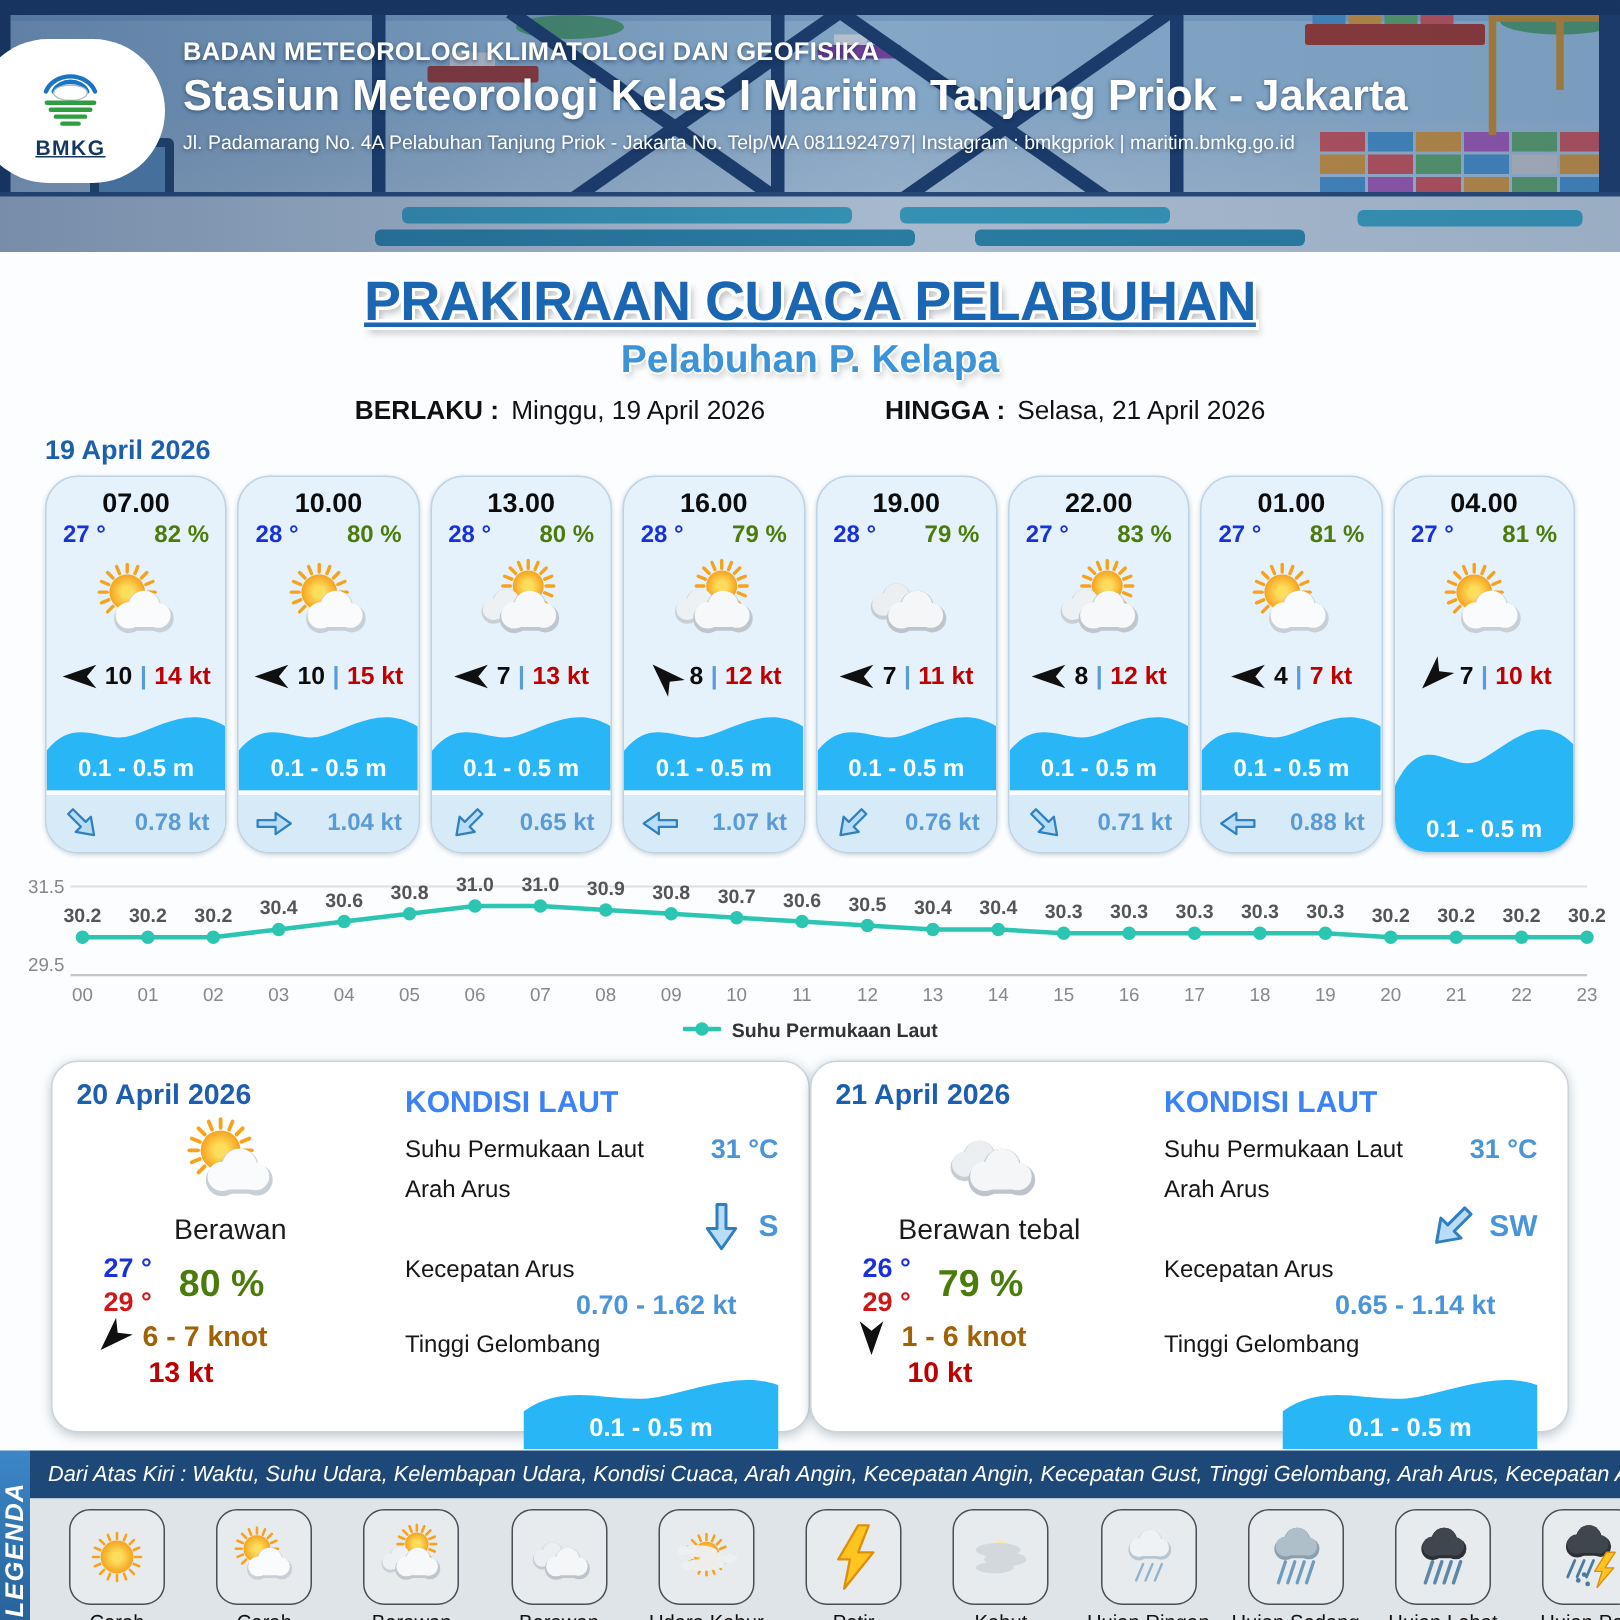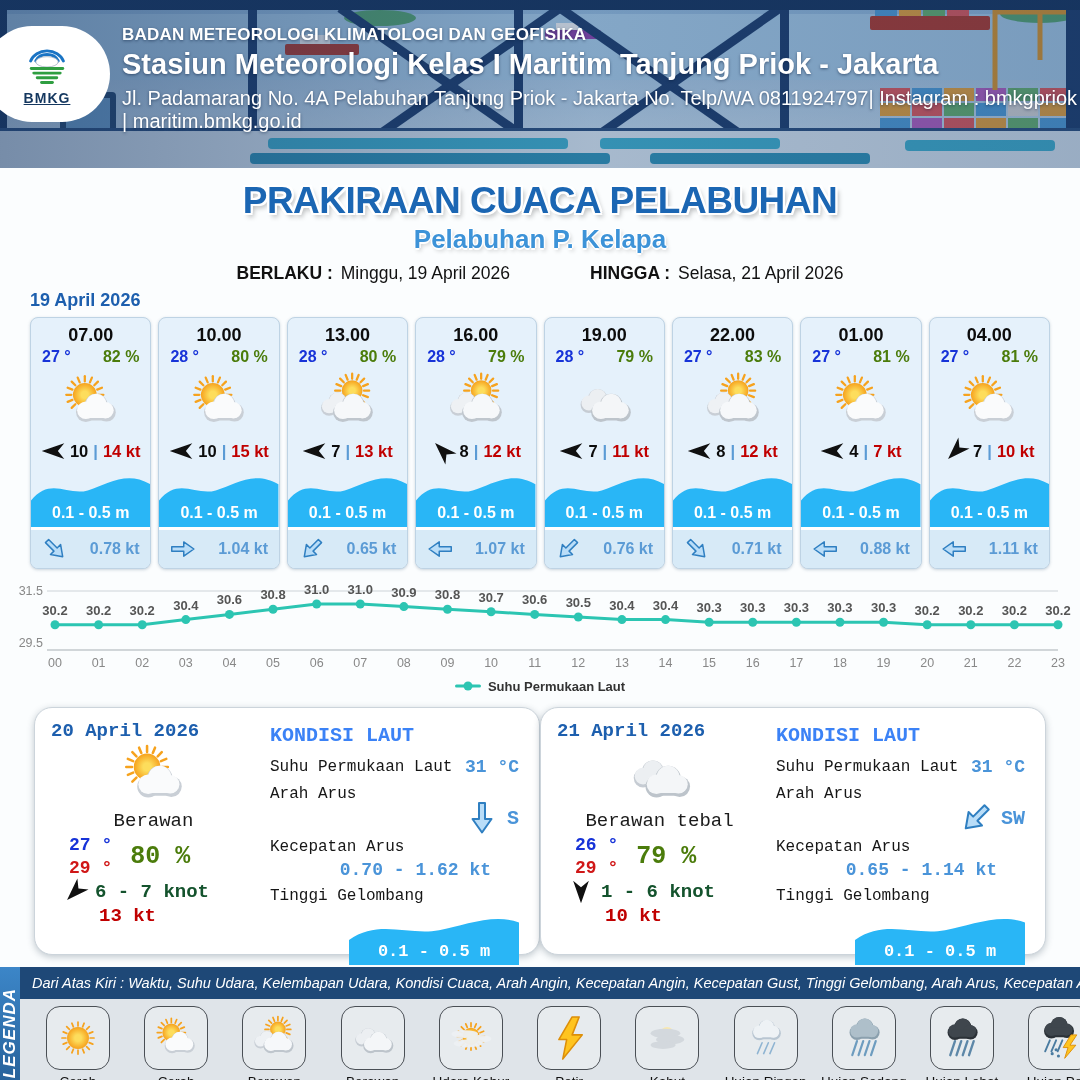--- a/index.html
+++ b/index.html
@@ -7,35 +7,35 @@
   .nosel{user-select:none}
   
   .header{position:relative;height:168px;overflow:hidden;background:#9cc0e0;}
   .header-art{position:absolute;inset:0;}
   .logo-pill{position:absolute;left:-16px;top:26px;width:126px;height:96px;background:#fff;
     border-radius:48px;display:flex;flex-direction:column;align-items:center;justify-content:center;z-index:3;}
   .logo-pill .bmkg-txt{font-weight:bold;font-size:14px;color:#14375f;letter-spacing:1px;margin-top:-2px;text-decoration:underline;}
   .header-text{position:absolute;left:122px;top:25px;z-index:2;color:#fff;text-shadow:0 1px 3px rgba(10,30,60,.55);}
   .h-org{font-size:17px;font-weight:bold;letter-spacing:.2px;}
   .h-station{font-size:29px;font-weight:bold;margin-top:3px;}
-  .h-addr{font-size:20px;margin-top:6px;}
+  .h-addr{font-size:13px;margin-top:6px;}
   
   .title-sec{text-align:center;padding-top:12px;}
   .main-title{font-size:37px;font-weight:900;color:#1b66b3;letter-spacing:-.5px;margin:0;
     text-shadow:2px 0 0 #fff,-2px 0 0 #fff,0 2px #fff,0 -2px #fff,2px 2px #fff,-2px -2px #fff,
-      2px -2px #fff,-2px 2px #fff,3px 4px 5px rgba(0,0,0,.28);}
+      2px -2px #fff,-2px 2px #fff,3px 4px 5px rgba(0,0,0,.28);text-decoration:underline;}
   .sub-title{font-size:26px;font-weight:bold;color:#3d93d8;margin:2px 0 8px;
     text-shadow:1.5px 0 #fff,-1.5px 0 #fff,0 1.5px #fff,0 -1.5px #fff,2px 3px 4px rgba(0,0,0,.2);}
   .validity{display:flex;justify-content:center;gap:80px;font-size:17.5px;color:#111;}
   .validity b{font-weight:bold;margin-right:8px;}
   
   .hourly{padding:4px 30px 0;}
   .hourly-date{font-size:18px;font-weight:bold;color:#1d5fae;margin:2px 0 6px;}
   .cards{display:grid;grid-template-columns:repeat(8,1fr);gap:7px;}
-  .hcard{background:#e5f1fb;border:1px solid #bed3e4;border-radius:8px;overflow:hidden;
+  .hcard{background:#e5f1fb;border:1px solid #bed3e4;border-radius:22px;overflow:hidden;
     display:flex;flex-direction:column;height:250px;box-shadow:0 1px 3px rgba(60,90,120,.25);}
   .hc-time{text-align:center;font-size:18px;font-weight:bold;color:#0c0c0c;padding-top:7px;}
   .hc-th{display:flex;justify-content:space-between;padding:2px 11px 0;font-size:16px;font-weight:bold;}
   .hc-temp{color:#1733d8;} .hc-hum{color:#4b7c0b;}
   .hc-icon{height:72px;display:flex;align-items:center;justify-content:center;}
   .hc-icon svg{width:66px;height:66px;}
   .hc-wind{display:flex;align-items:center;justify-content:center;gap:5px;font-size:16.5px;font-weight:bold;height:26px;}
   .wind-arrow{width:24px;height:18px;display:inline-flex;}
   .wind-arrow svg{width:100%;height:100%;}
   .hc-wspd{color:#0c0c0c;} .hc-sep{color:#5b9bd5;} .hc-gust{color:#c00000;}
@@ -45,32 +45,32 @@
   .hc-cur{border-top:3px solid #fff;background:#d7eaf7;height:38px;display:flex;align-items:center;
     justify-content:center;gap:22px;font-size:16px;font-weight:bold;color:#5b9bd5;}
   .cur-arrow{width:26px;height:18px;display:inline-flex;}
   .cur-arrow svg{width:100%;height:100%;}
   
   .chart-sec{padding:6px 0 0;}
   .chart-wrap svg{display:block;}
   .chart-legend{display:flex;align-items:center;justify-content:center;gap:7px;font-size:13px;color:#333;
     font-weight:bold;height:22px;}
   
-  .daily{display:grid;grid-template-columns:1fr 1fr;padding:10px 34px 0;font-family:Liberation Mono, monospace;}
+  .daily{display:grid;grid-template-columns:1fr 1fr;padding:10px 34px 0;}
   .dcard{background:#fff;border:1px solid #ccd4db;border-radius:18px;box-shadow:0 2px 7px rgba(40,60,80,.28);
     padding:12px 16px;display:grid;grid-template-columns:205px 1fr;height:222px;}
   .dc-date{font-size:19px;font-weight:bold;color:#1d5fae;}
   .dc-icon{display:flex;justify-content:center;margin-top:-4px;}
   .dc-icon svg{width:84px;height:74px;}
   .dc-cond{text-align:center;font-size:19px;color:#1b1b1b;margin-top:-2px;}
   .dc-trow{display:flex;align-items:center;gap:18px;margin:2px 0 0 18px;}
   .dc-temps{display:flex;flex-direction:column;font-size:18px;font-weight:bold;line-height:1.25;}
   .dc-tmin{color:#1733d8;} .dc-tmax{color:#d01717;}
   .dc-hum{font-size:25px;font-weight:bold;color:#4b7c0b;}
-  .dc-wind{display:flex;align-items:center;gap:8px;font-size:19px;font-weight:bold;color:#14532d;margin:2px 0 0 12px;}
+  .dc-wind{display:flex;align-items:center;gap:8px;font-size:19px;font-weight:bold;color:#a16207;margin:2px 0 0 12px;}
   .dc-gust{font-size:19px;font-weight:bold;color:#c00000;margin:2px 0 0 48px;}
   .sea{padding:4px 4px 0 14px;display:flex;flex-direction:column;}
   .sea-title{font-size:20px;font-weight:bold;color:#3b82f6;margin-bottom:6px;}
   .sea-row{display:flex;justify-content:space-between;align-items:center;font-size:16px;color:#161616;min-height:27px;}
   .sea-val{color:#4a94d9;font-weight:bold;font-size:18px;}
   .sea-arrow-row{display:flex;justify-content:flex-end;align-items:center;gap:8px;margin-top:-4px;height:30px;}
   .sea-arrow{width:34px;height:26px;display:inline-flex;}
   .sea-arrow svg{width:100%;height:100%;}
   .sea-dir{font-size:20px;font-weight:bold;color:#4a94d9;}
   .sea-kec{align-self:flex-end;color:#4a94d9;font-weight:bold;font-size:18px;margin:0 28px 2px 0;}
@@ -787,28 +787,20 @@
           </span>
       <span class="hc-wspd">7</span>
       <span class="hc-sep">|</span>
       <span class="hc-gust">10 kt</span>
     </div>
     <div class="hc-wave">
       <svg viewBox="0 0 122 60" preserveAspectRatio="none">
         <path d="M0 34 C 20 10 38 30 58 24 C 78 18 98 4 122 18 L122 60 L0 60 Z" fill="#29b6f6"></path>
       </svg>
       <div class="hc-wave-txt">0.1 - 0.5 m</div>
-    </div>
-    <div class="hc-cur">
-      <span class="cur-arrow">
-            <svg viewBox="0 0 34 24" style="transform: rotate(180deg);">
-              <path d="M2 9 L18 9 L18 2.5 L31.5 12 L18 21.5 L18 15 L2 15 Z" fill="#b9ddf8" stroke="#2f7fc1" stroke-width="2" stroke-linejoin="round"></path>
-            </svg>
-          </span>
-      <span>1.11 kt</span>
     </div>
   </div>
 </div>
 </div>
 
 <div class="chart-sec">
   <div class="chart-wrap" id="chart-wrap">
       <svg width="1080" height="100" font-family="Liberation Sans, DejaVu Sans, sans-serif">
     <line x1="47" y1="16" x2="1058" y2="16" stroke="#dde1e5" stroke-width="1.3"></line>
     <text x="43" y="20" text-anchor="end" font-size="12.5" fill="#888">31.5</text>

